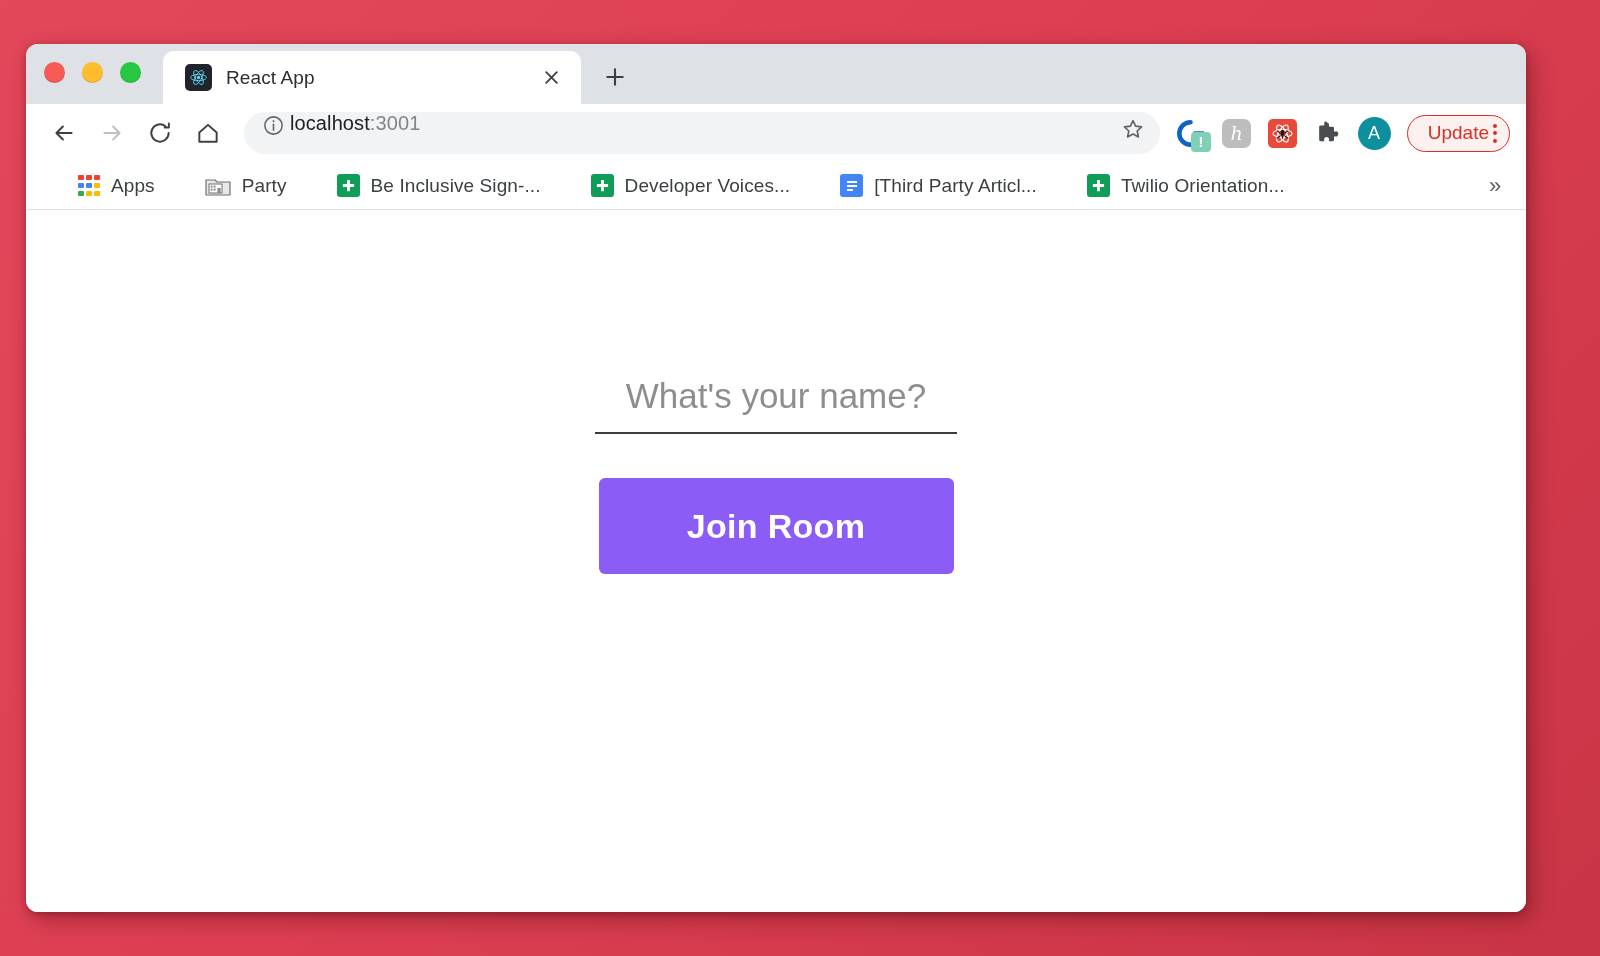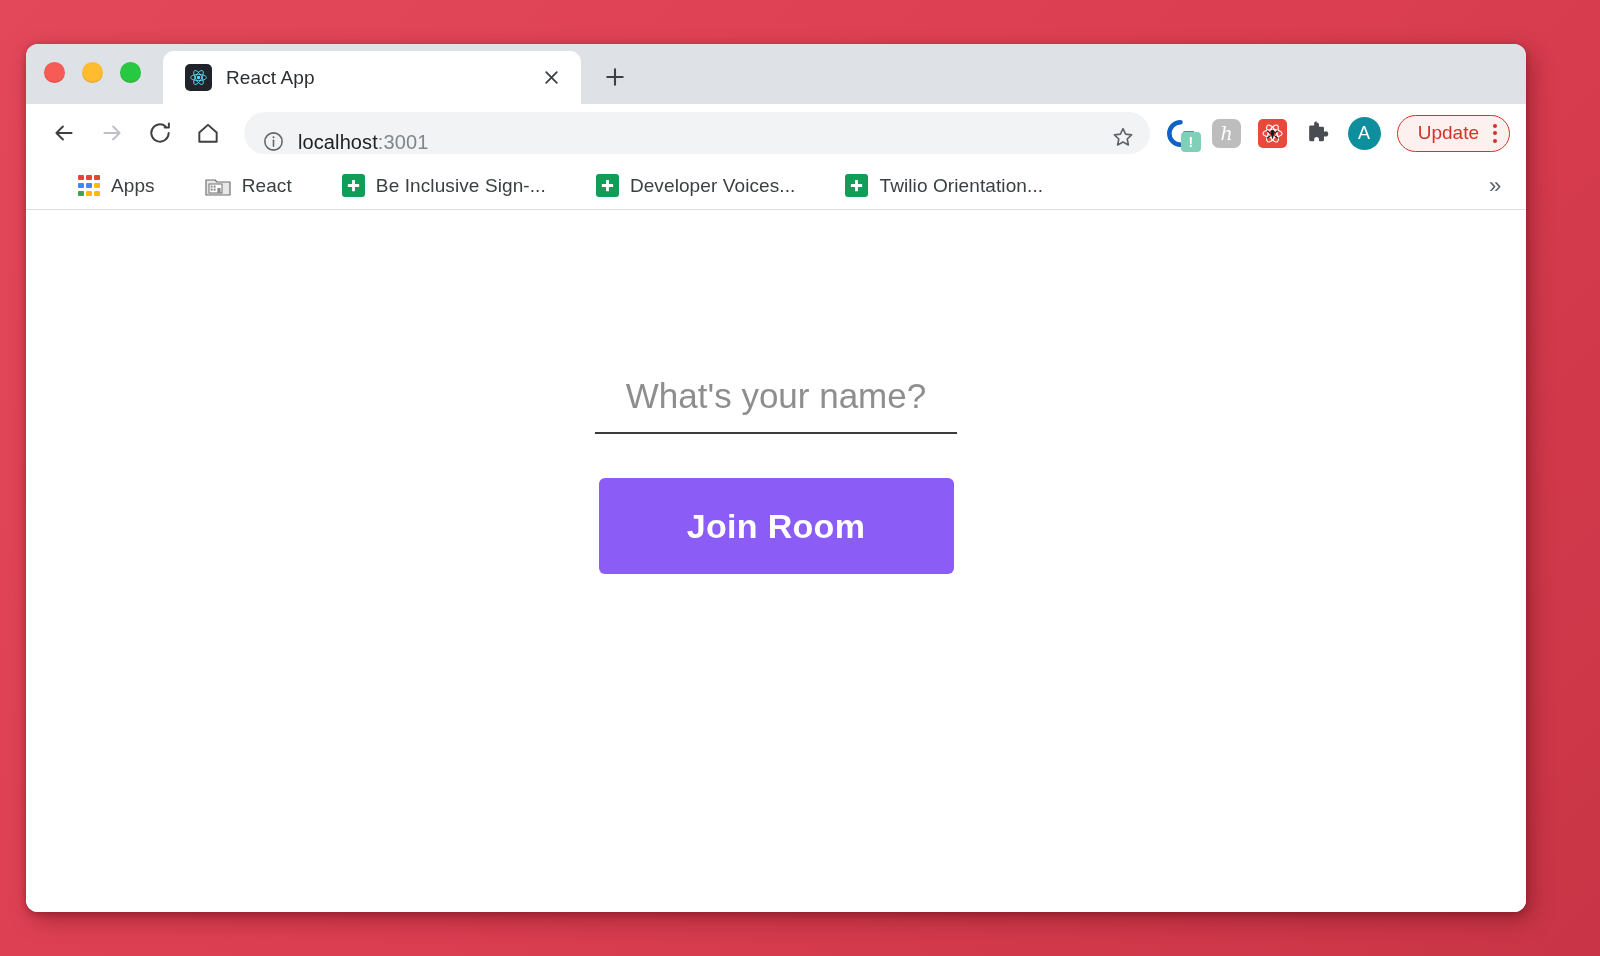--- a/index.html
+++ b/index.html
@@ -147,24 +147,24 @@
     border-radius: 50%;
     flex: 0 0 auto;
   }
 
   .omnibox {
     flex: 1;
     height: 42px;
     background: #f1f3f4;
     border-radius: 21px;
     display: flex;
-    align-items: flex-end;
+    align-items: flex-start;
     padding: 0 10px 0 16px;
     margin: 0 14px 0 12px;
-    gap: 12px;
+    gap: 4px;
     min-width: 0;
   }
 
   .site-info {
     width: 26px;
     height: 26px;
     flex: 0 0 auto;
     display: flex;
     align-items: center;
     justify-content: center;
@@ -264,21 +264,21 @@
   .update-pill {
     height: 37px;
     border: 1.6px solid #d93025;
     border-radius: 19px;
     background: #fdf1f0;
     color: #d93025;
     font-size: 19px;
     display: flex;
     align-items: center;
     padding: 0 12px 0 20px;
-    gap: 14px;
+    gap: 4px;
     margin-left: 14px;
     flex: 0 0 auto;
   }
   .kebab {
     display: flex;
     flex-direction: column;
     gap: 3.5px;
     align-items: center;
   }
   .kebab span {
@@ -544,41 +544,51 @@
           <rect x="4" y="9" width="13" height="9" fill="#ffffff" stroke="#6f6f6f" stroke-width="1"></rect>
           <g fill="#8a8a8a">
             <rect x="5.6" y="10.6" width="2" height="2"></rect>
               <rect x="8.6" y="10.6" width="2" height="2"></rect>
             <rect x="5.6" y="13.6" width="2" height="2"></rect>
               <rect x="8.6" y="13.6" width="2" height="2"></rect>
             <rect x="12.4" y="13" width="3.2" height="5"></rect>
           </g>
         </svg>
       </span>
-      <span class="bookmark-label">React</span>
+      <span class="bookmark-label">Party</span>
     </div>
 
     <div class="bookmark">
       <span class="sheets-icon">
         <svg width="15" height="15" viewBox="0 0 16 16">
           <path d="M6.5 2 h3 v4.5 h4.5 v3 h-4.5 v4.5 h-3 v-4.5 h-4.5 v-3 h4.5 z" fill="#ffffff"></path>
         </svg>
       </span>
       <span class="bookmark-label">Be Inclusive Sign-...</span>
     </div>
 
     <div class="bookmark">
       <span class="sheets-icon">
         <svg width="15" height="15" viewBox="0 0 16 16">
           <path d="M6.5 2 h3 v4.5 h4.5 v3 h-4.5 v4.5 h-3 v-4.5 h-4.5 v-3 h4.5 z" fill="#ffffff"></path>
         </svg>
       </span>
       <span class="bookmark-label">Developer Voices...</span>
     </div>
 
+    <div class="bookmark">
+      <span class="docs-icon">
+        <svg width="16" height="16" viewBox="0 0 16 16">
+          <rect x="3" y="3" width="10" height="2" rx=".6" fill="#ffffff"></rect>
+          <rect x="3" y="7" width="10" height="2" rx=".6" fill="#ffffff"></rect>
+          <rect x="3" y="11" width="6" height="2" rx=".6" fill="#ffffff"></rect>
+        </svg>
+      </span>
+      <span class="bookmark-label">[Third Party Articl...</span>
+    </div>
 
     <div class="bookmark">
       <span class="sheets-icon">
         <svg width="15" height="15" viewBox="0 0 16 16">
           <path d="M6.5 2 h3 v4.5 h4.5 v3 h-4.5 v4.5 h-3 v-4.5 h-4.5 v-3 h4.5 z" fill="#ffffff"></path>
         </svg>
       </span>
       <span class="bookmark-label">Twilio Orientation...</span>
     </div>
 

